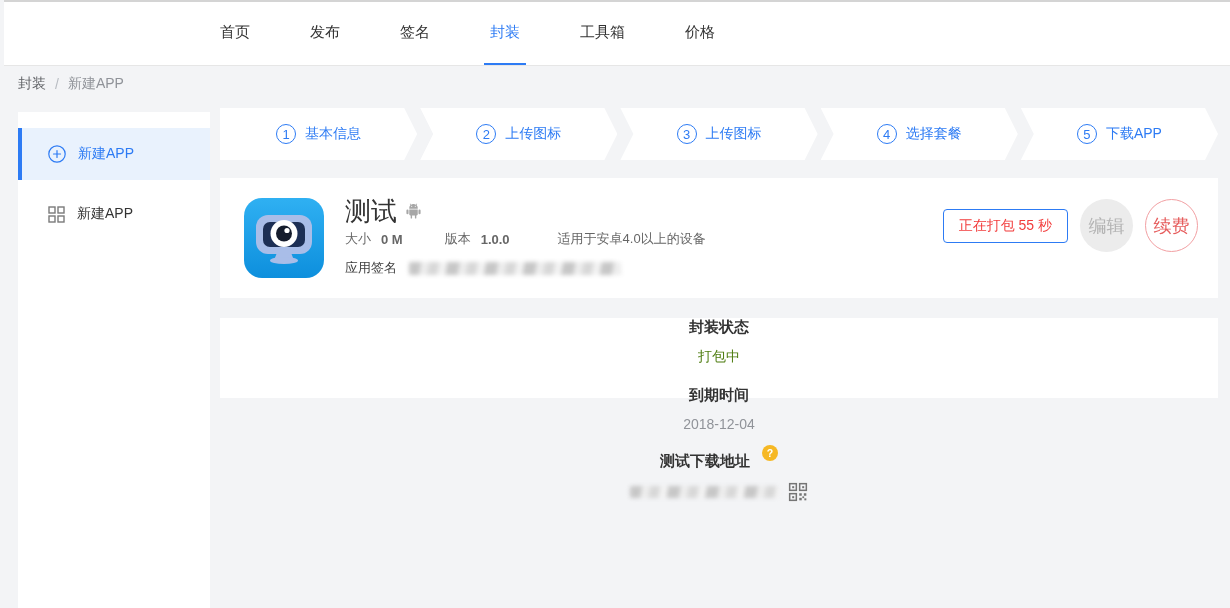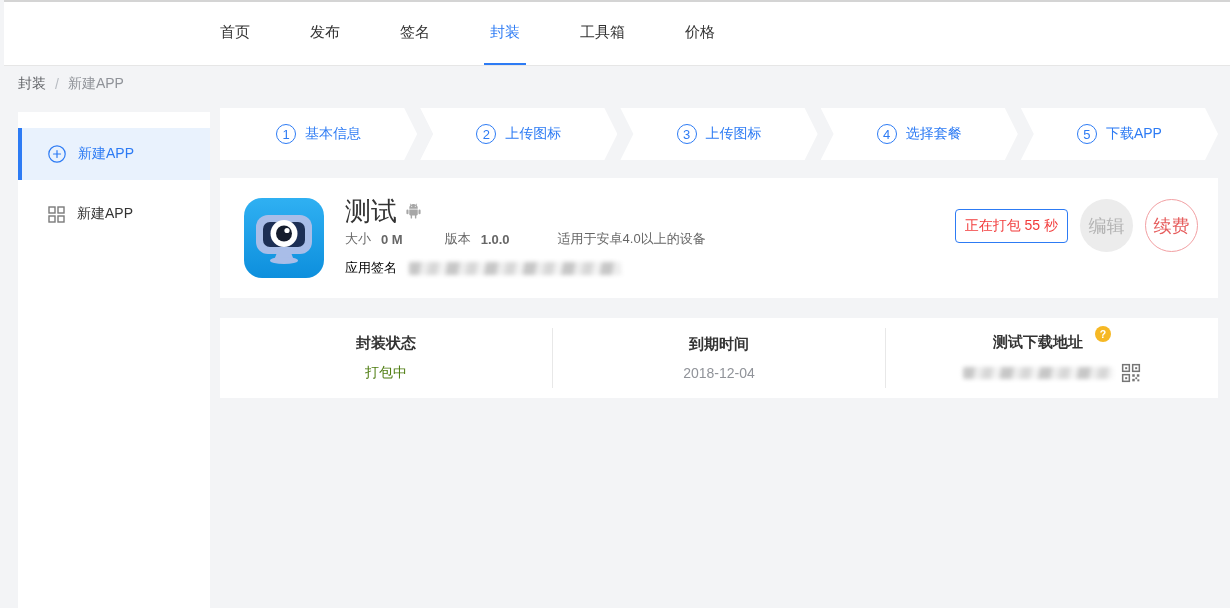--- a/index.html
+++ b/index.html
@@ -42,36 +42,36 @@
   .wz-label { color:#2d7bf4; font-size:14px; }
 
   
   .app-card { position:relative; margin-top:18px; height:120px; background:#fff; }
   .app-logo { position:absolute; left:24px; top:20px; width:80px; height:80px; }
   .app-info { position:absolute; left:125px; top:16px; }
   .app-title-row { display:flex; align-items:center; gap:8px; }
   .app-title { font-size:26px; color:#333; }
   .meta-row { margin-top:1px; font-size:13px; color:#666; display:flex; align-items:center; }
   .gap-s { margin-left:10px;font-weight:bold; } .gap-m { margin-left:42px; } .gap-l { margin-left:48px; }
-  .sig-row { margin-top:11px; display:flex; align-items:center; font-size:13px; color:#000000; }
+  .sig-row { margin-top:11px; display:flex; align-items:center; font-size:13px; color:#404040; }
   .redact { display:inline-block; border-radius:2px; filter:blur(2px);
             background:repeating-linear-gradient(100deg,#c7c7c7 0 12px,#ededed 12px 20px,#d8d8d8 20px 30px,#f2f2f2 30px 38px); }
   .redact.sig { width:212px; height:13px; margin-left:12px; }
   .redact.url { width:150px; height:12px; }
 
   .actions { position:absolute; right:20px; top:21px; display:flex; align-items:center; gap:12px; }
-  .pack-btn { height:34px; padding:0 9px; background:#fff; border:1px solid #2d7bf4; border-radius:4px;
+  .pack-btn { height:34px; padding:0 15px; background:#fff; border:1px solid #2d7bf4; border-radius:4px;
               color:#f23c3c; font-size:14px; cursor:pointer; font-family:inherit; }
   .circle-btn { width:53px; height:53px; border-radius:50%; font-size:18px; cursor:pointer; font-family:inherit;
                 display:flex; align-items:center; justify-content:center; }
   .circle-btn.disabled { background:#ececec; border:none; color:#b3b3b3; }
   .circle-btn.renew { background:#fff; border:1px solid #f2a0a3; color:#e65d5d; }
 
   
-  .status-card { margin-top:20px; height:80px; background:#fff; display:flex; align-items:stretch; }
+  .status-card { margin-top:20px; height:80px; background:#fff; display:flex; align-items:stretch;flex-direction:column; }
   .st-col { flex:1; display:flex; flex-direction:column; align-items:center; justify-content:center; gap:11px; }
   .st-divider { width:1px; background:#e8e8e8; margin:10px 0; }
   .st-head { font-size:15px; font-weight:bold; color:#333; }
   .head-wrap { position:relative; display:flex; align-items:flex-start; gap:12px; }
   .head-wrap .help { margin-top:-7px; cursor:pointer; }
   .st-val { font-size:14px; color:#909399; }
   .st-val.blue { color:#4d7c0f; }
   .url-row { display:flex; align-items:center; gap:8px; }
   .qr { cursor:pointer; display:flex; }
 </style>

